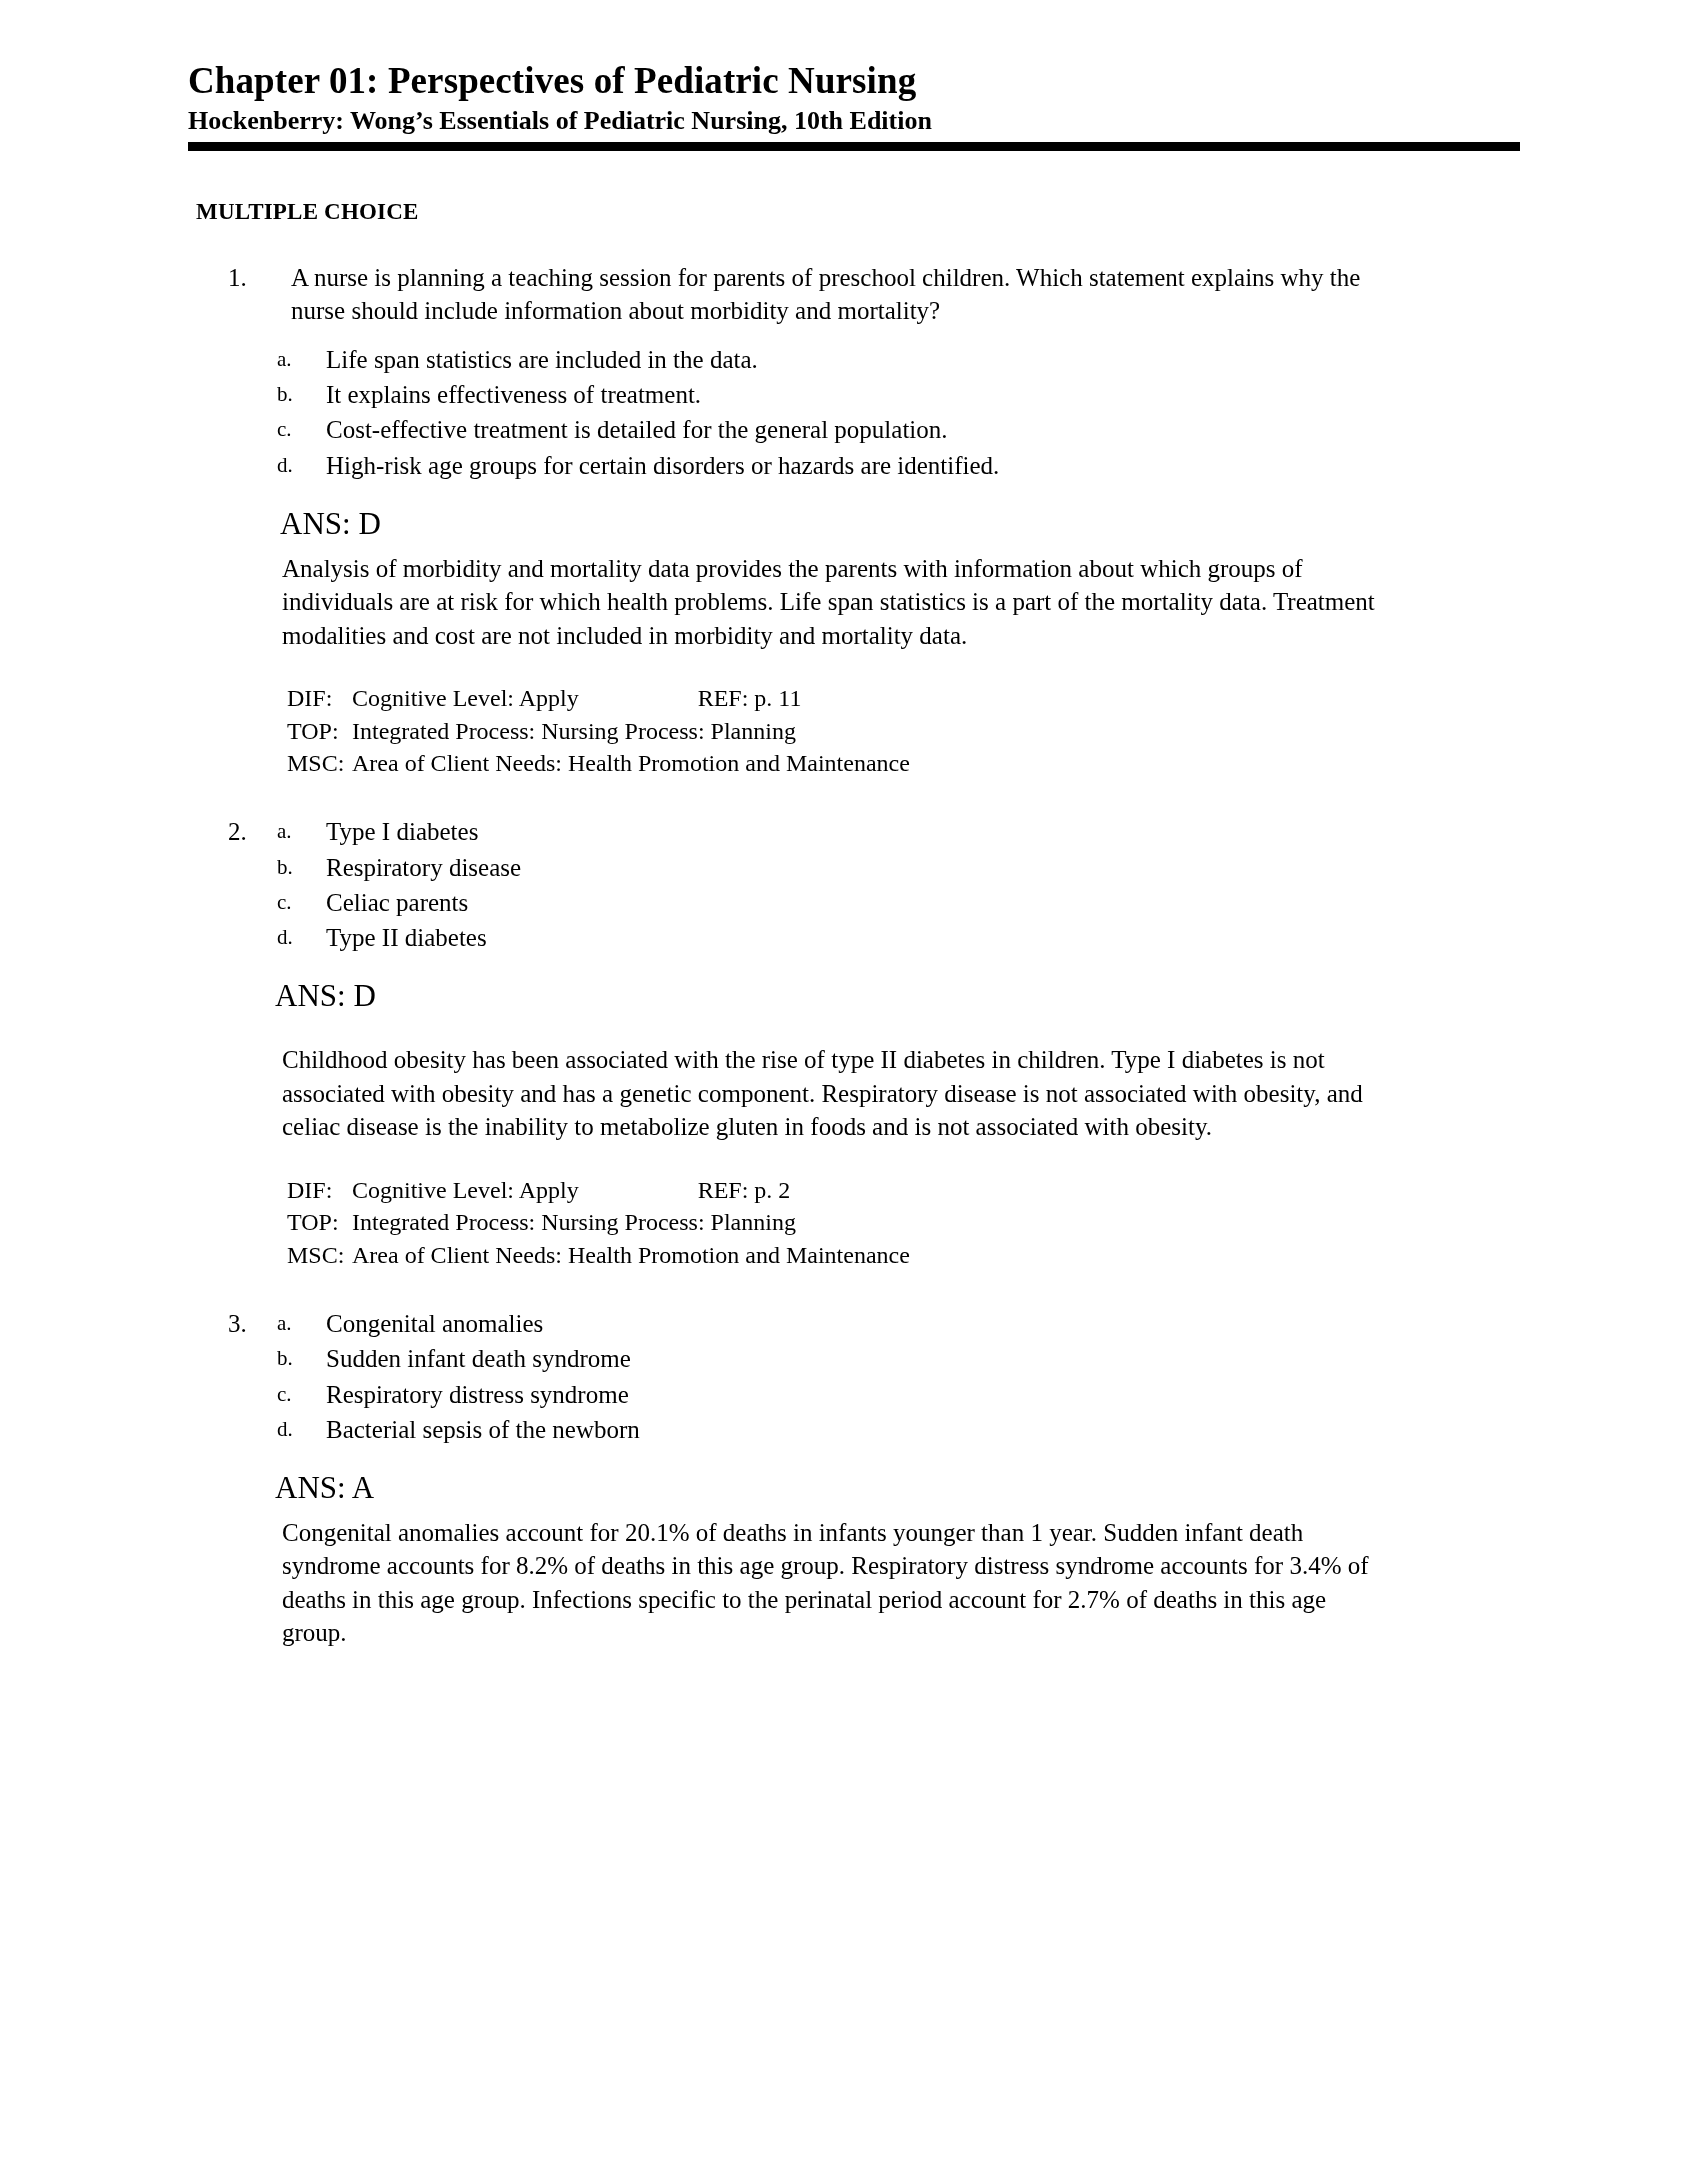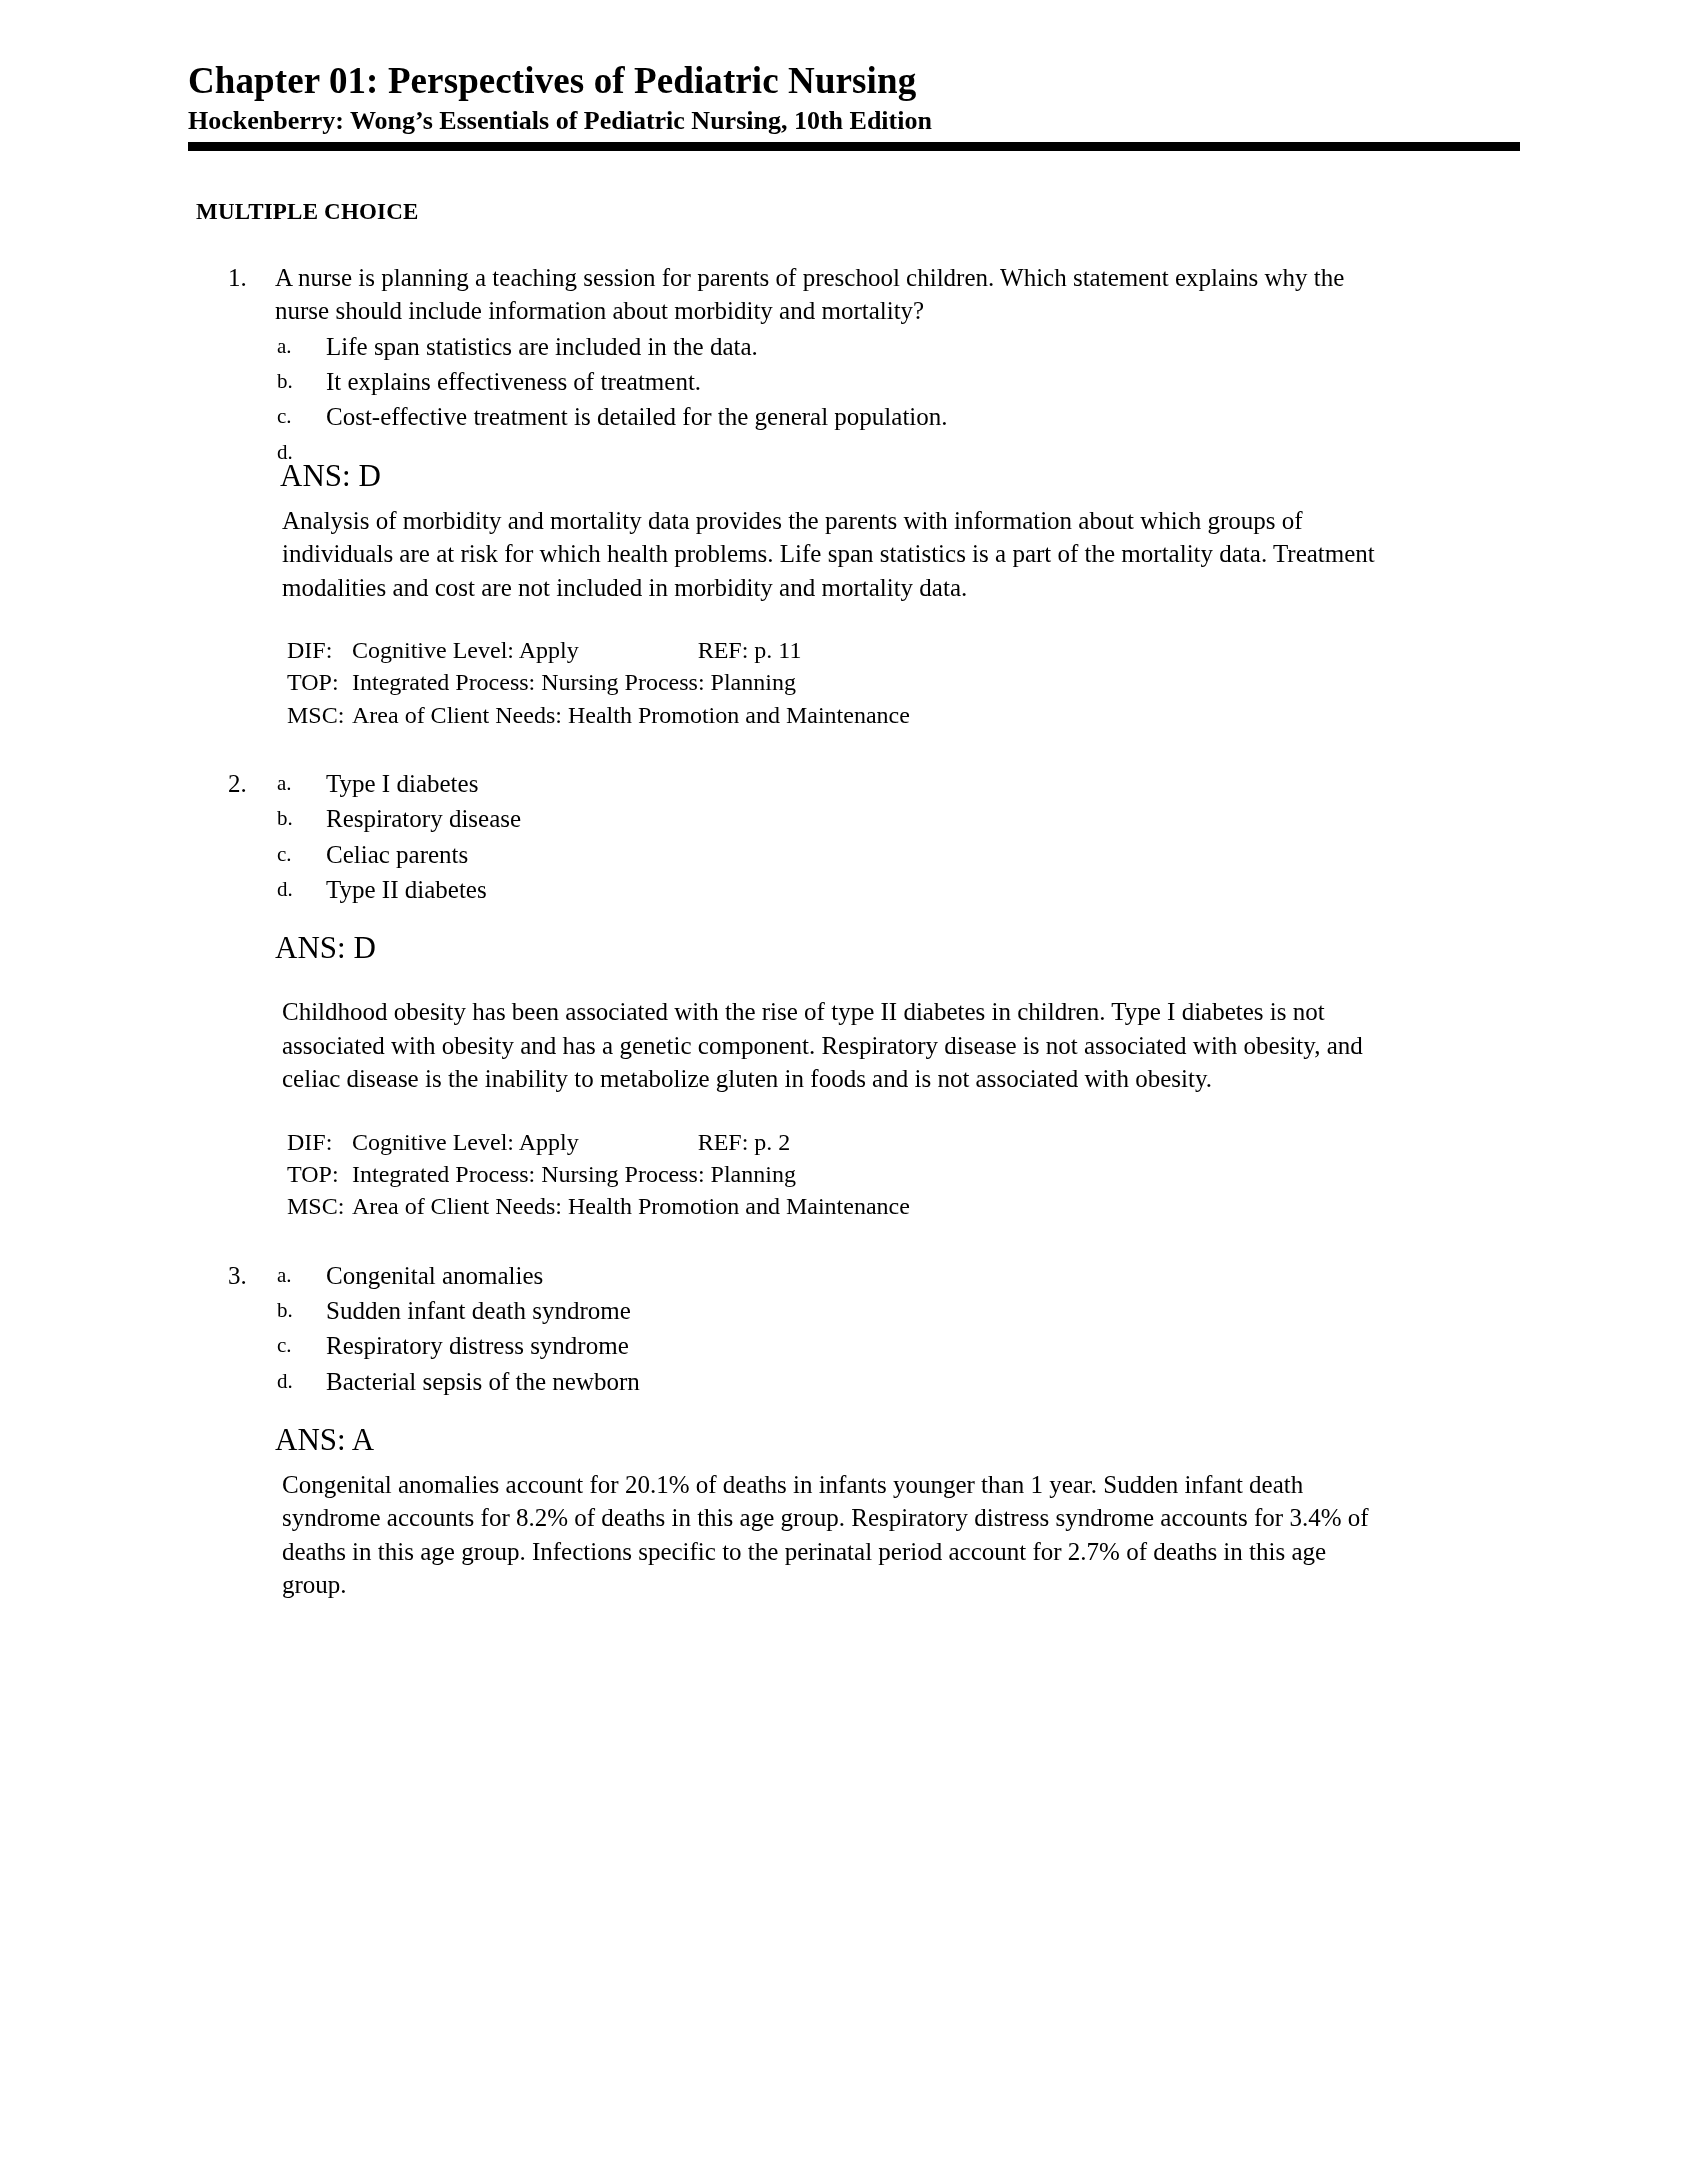--- a/index.html
+++ b/index.html
@@ -57,21 +57,21 @@
   .q-num {
     position: absolute;
     left: 40px;
     top: 0;
     font-size: 25px;
     line-height: 1.32;
   }
   .q-stem {
     font-size: 25px;
     line-height: 1.32;
-    margin: 0;
+    margin: 16px;
   }
   .choices {
     margin: 3px 0 0 0;
     padding: 0;
     list-style: none;
   }
   .choice {
     position: relative;
     padding-left: 51px;
     font-size: 25px;
@@ -145,20 +145,21 @@
       <li class="choice">
         <span class="choice-letter">b.</span>
         <span>It explains effectiveness of treatment.</span>
       </li>
       <li class="choice">
         <span class="choice-letter">c.</span>
         <span>Cost-effective treatment is detailed for the general population.</span>
       </li>
       <li class="choice">
         <span class="choice-letter">d.</span>
+        <span>High-risk age groups for certain disorders or hazards are identified.</span>
       </li>
     </ul>
     <p class="ans-line indent-sm">ANS: D</p>
     <p class="rationale">Analysis of morbidity and mortality data provides the parents with information about which groups of individuals are at risk for which health problems. Life span statistics is a part of the mortality data. Treatment modalities and cost are not included in morbidity and mortality data.</p>
     <div class="meta">
       <span class="meta-row"><span class="meta-key">DIF:</span><span>Cognitive Level: Apply</span><span class="meta-ref">REF: p. 11</span></span>
       <span class="meta-row"><span class="meta-key">TOP:</span><span>Integrated Process: Nursing Process: Planning</span></span>
       <span class="meta-row"><span class="meta-key">MSC:</span><span>Area of Client Needs: Health Promotion and Maintenance</span></span>
     </div>
   </div>

